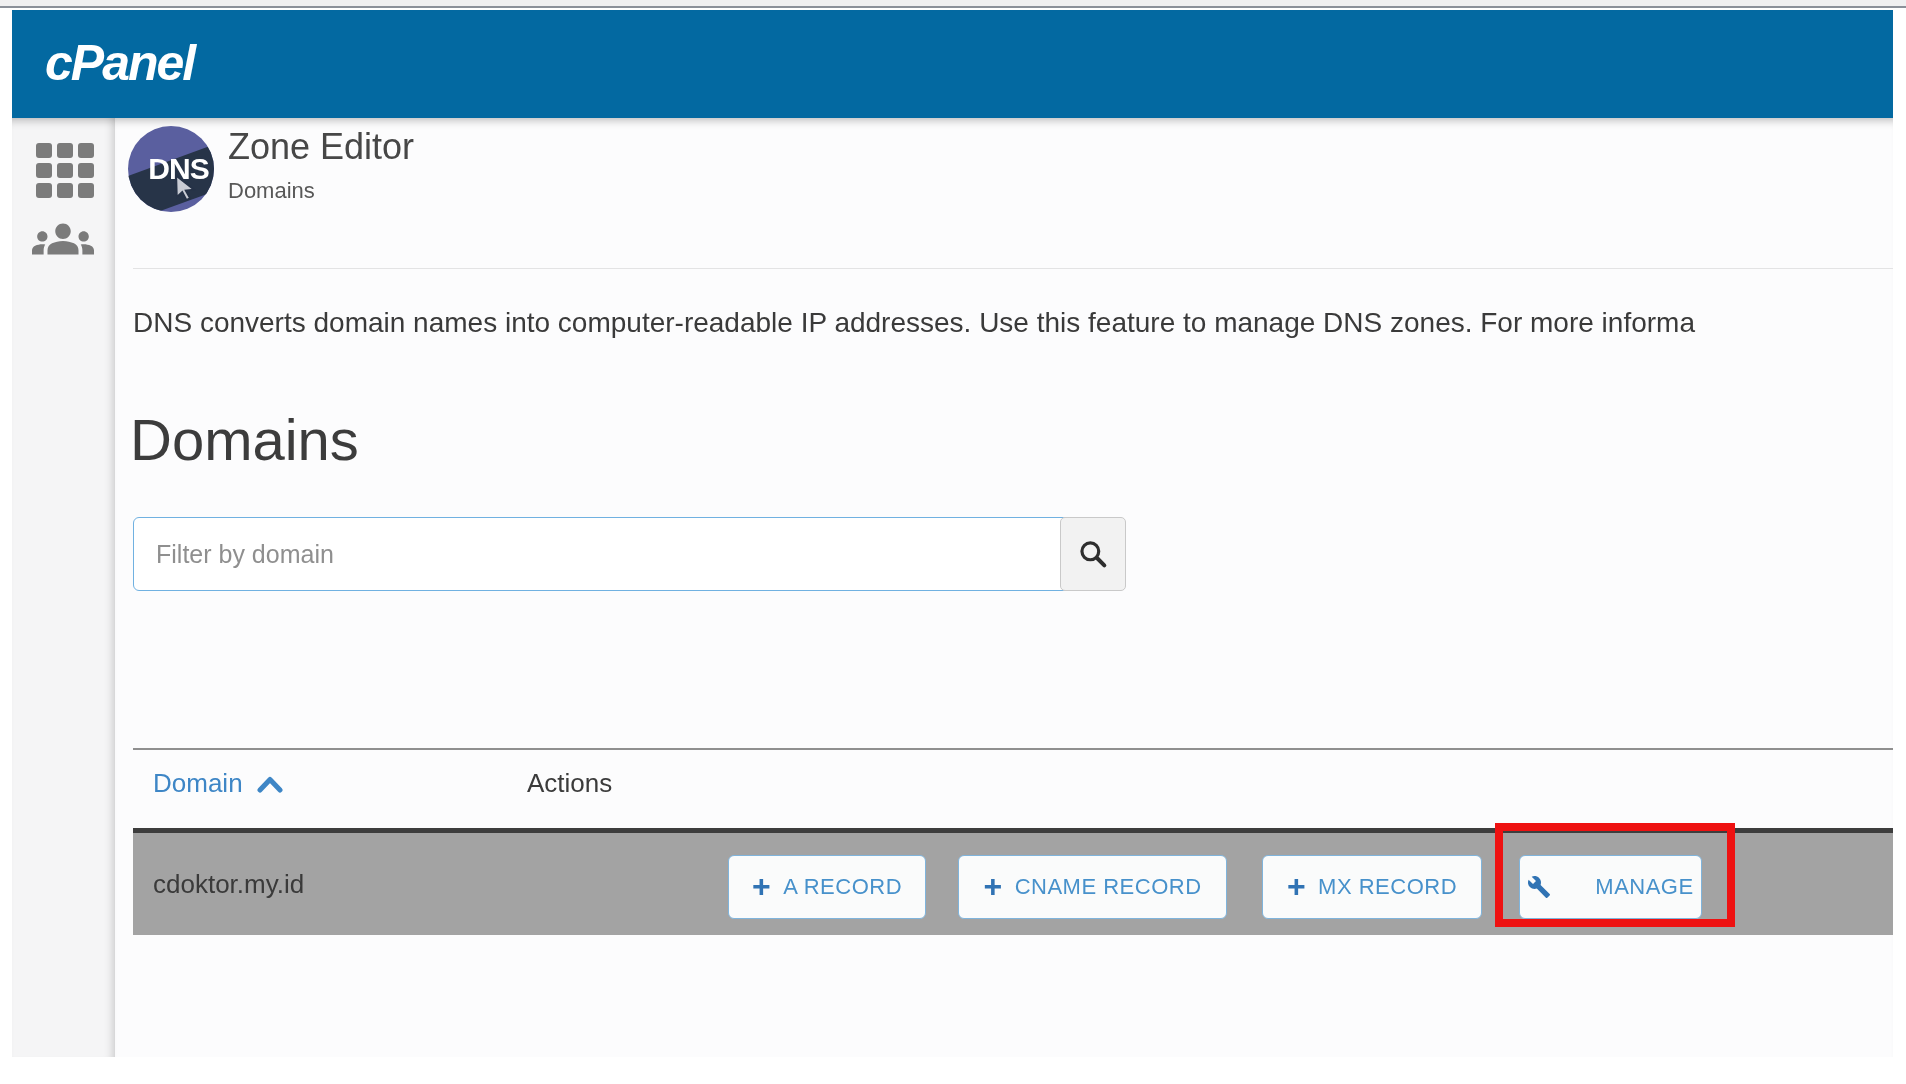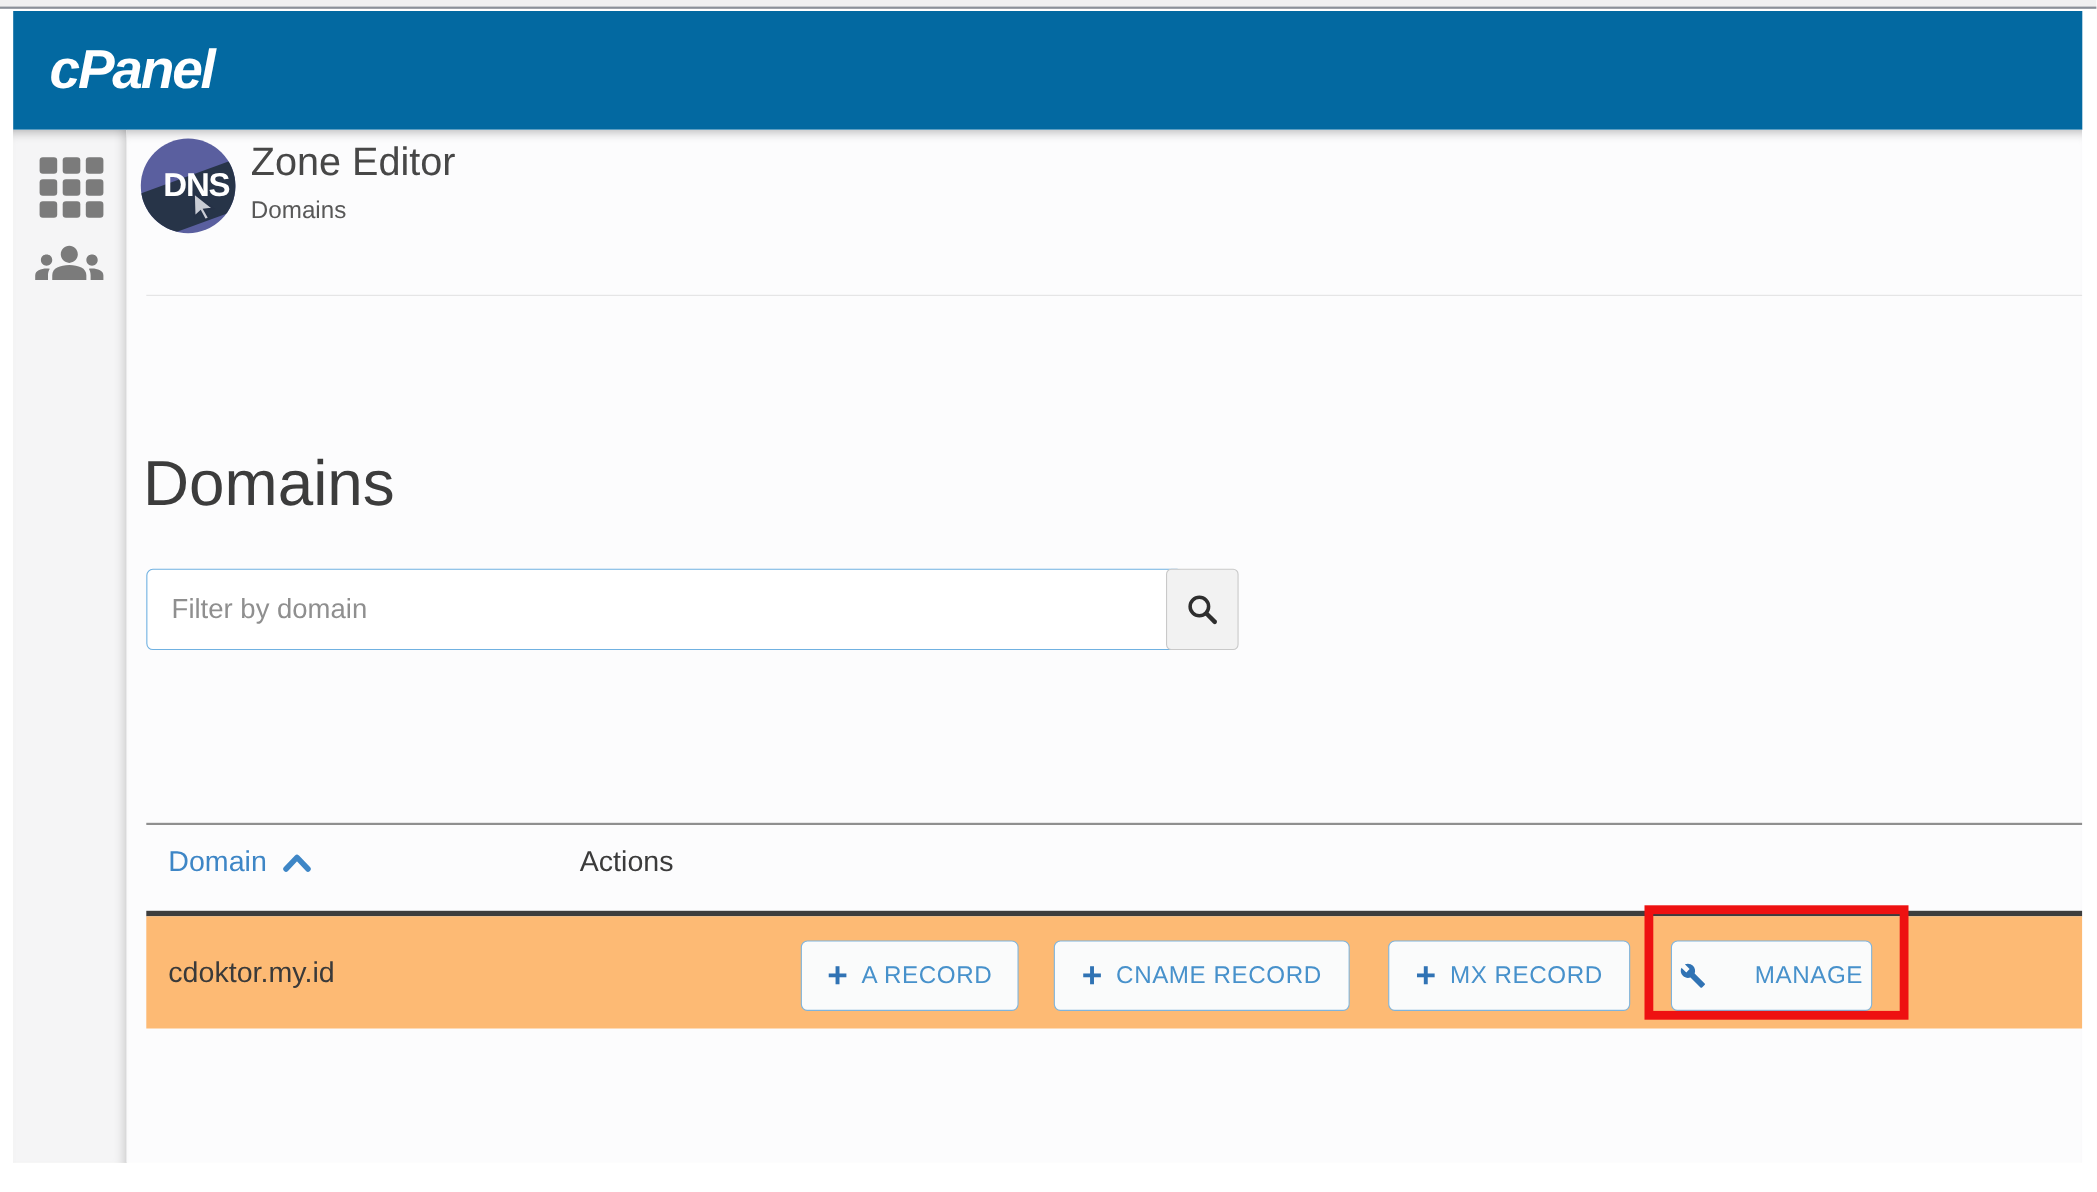--- a/index.html
+++ b/index.html
@@ -66,21 +66,21 @@
                 background:#f2f2f2; border:1px solid #c9c9c9; border-radius:5px;
                 display:flex; align-items:center; justify-content:center; cursor:pointer; }
 
   
   .thead-line { position:absolute; left:18px; right:0; top:630px; height:2px; background:#8f8f8f; }
   .th-domain  { position:absolute; left:38px; top:650px; font-size:26px; color:#3e86c6;
                 display:flex; align-items:center; gap:14px; cursor:pointer; }
   .th-actions { position:absolute; left:412px; top:650px; font-size:26px; color:#3b3b3b; }
   .thick-line { position:absolute; left:18px; right:0; top:710px; height:5px; background:#3d3d3d; }
 
-  .data-row { position:absolute; left:18px; right:0; top:715px; height:102px; background:#fdba74; }
+  .data-row { position:absolute; left:18px; right:0; top:715px; height:102px; background:#a3a3a3; }
   .domain-cell { position:absolute; left:20px; top:50%; transform:translateY(-50%);
                  font-size:26px; color:#3a3a3a; }
 
   .btn { position:absolute; top:22px; height:64px;
          border:1px solid #7fb4dc; border-radius:6px; background:#fafbfb;
          color:#4791cb; font-size:22px; letter-spacing:.5px;
          display:flex; align-items:center; justify-content:center; gap:12px;
          cursor:pointer; white-space:nowrap; }
   .btn-a      { left:595px;  width:198px; }
   .btn-cname  { left:825px;  width:269px; }
@@ -127,20 +127,21 @@
     <div class="dns-text">DNS</div>
     <svg class="cursor-svg" width="30" height="30" viewBox="0 0 24 24">
       <path d="M5 3 L19 14 L12.5 14.8 L16 21 L13.2 22.3 L9.8 16 L5.5 20 Z" fill="#c9ccd4" stroke="#263247" stroke-width="1.4"></path>
     </svg>
   </div>
 
   <div class="feature-title">Zone Editor</div>
   <div class="feature-subtitle">Domains</div>
   <div class="divider"></div>
 
+  <div class="description">DNS converts domain names into computer-readable IP addresses. Use this feature to manage DNS zones. For more informa</div>
 
   <div class="section-heading">Domains</div>
 
   <input class="filter-input" type="text" placeholder="Filter by domain" style="">
   <div class="search-btn">
     <svg width="32" height="32" viewBox="0 0 24 24">
       <circle cx="10" cy="10" r="6.3" stroke="#2e2e2e" stroke-width="2.4" fill="none"></circle>
       <line x1="15" y1="15" x2="20.5" y2="20.5" stroke="#2e2e2e" stroke-width="3" stroke-linecap="round"></line>
     </svg>
   </div>

